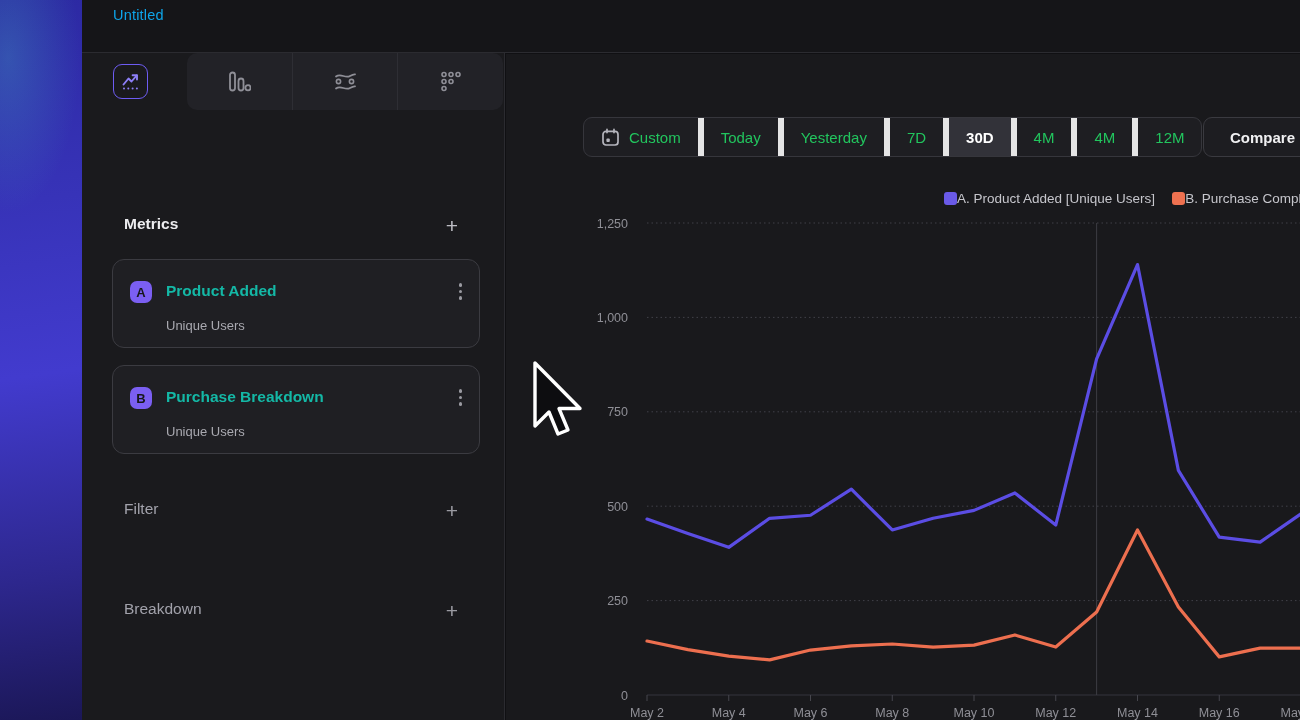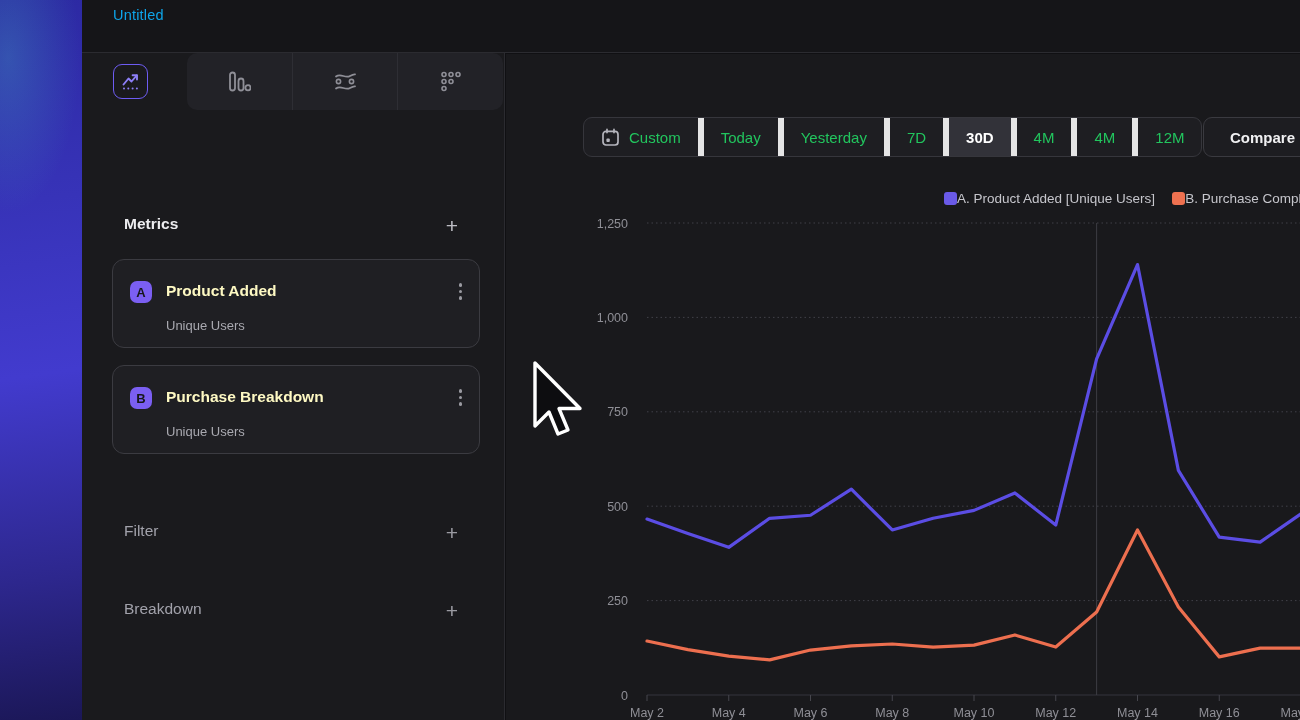--- a/index.html
+++ b/index.html
@@ -60,21 +60,21 @@
   .lbl-dim    { font-size:15.5px; font-weight:500; color:#a2a2ab; }
   .metric-card {
     position:absolute; left:30px; width:368px; height:89px;
     background:#1f1f23; border:1px solid #3b3b41; border-radius:12px;
   }
   .metric-badge {
     position:absolute; left:17px; top:21px; width:22px; height:22px;
     background:#7b5ff2; border-radius:7px; display:flex; align-items:center; justify-content:center;
     font-size:13px; font-weight:700; color:#17171b;
   }
-  .metric-name { position:absolute; left:53px; top:22px; font-size:15.5px; font-weight:700; color:#fef9c3; }
+  .metric-name { position:absolute; left:53px; top:22px; font-size:15.5px; font-weight:700; color:#14b8a6; }
   .metric-sub  { position:absolute; left:53px; top:58px; font-size:13px; color:#a9a9b0; }
   .kebab { position:absolute; right:17px; top:23px; display:flex; flex-direction:column; gap:3px; }
   .kebab i { width:3.5px; height:3.5px; border-radius:50%; background:#9a9aa1; }
   
   .main { position:absolute; left:506px; top:54px; width:794px; height:666px; background:#19191c; }
   .seg-control {
     position:absolute; left:583px; top:117px; height:40px;
     display:inline-flex; align-items:stretch;
     background:#1e1e22; border:1px solid #36363c; border-radius:9px; overflow:hidden;
   }
@@ -172,21 +172,21 @@
     <div class="metric-badge">B</div>
     <div class="metric-name">Purchase Breakdown</div>
     <div class="metric-sub">Unique Users</div>
     <div class="kebab">
         <i></i>
         <i></i>
         <i></i>
       </div>
   </div>
 
-  <div class="side-sec-head" style="top:447px;margin-top:22px;">
+  <div class="side-sec-head" style="top:447px;">
     <span class="lbl-dim">Filter</span>
     <span class="plus" style="color:#9a9aa1;">+</span>
   </div>
 
   <div class="side-sec-head" style="top:536px;margin-top:11px;">
     <span class="lbl-dim">Breakdown</span>
     <span class="plus" style="color:#9a9aa1;">+</span>
   </div>
 </div>
 

